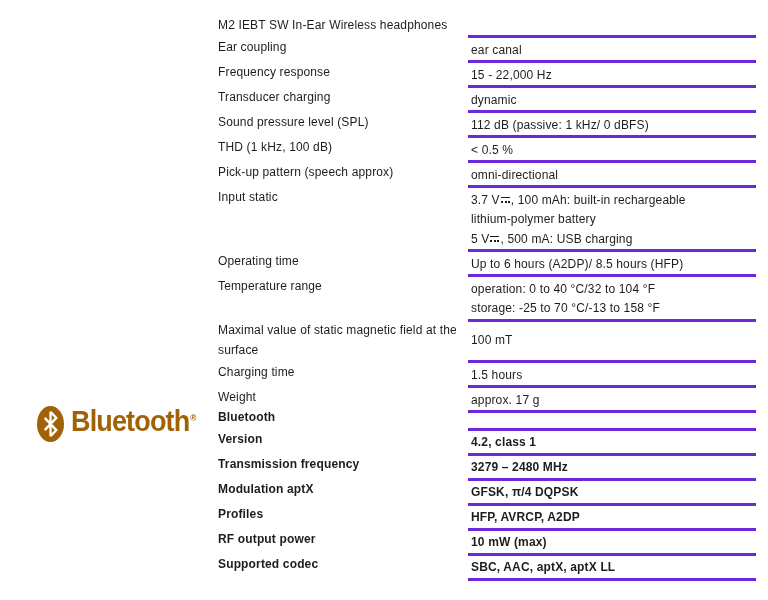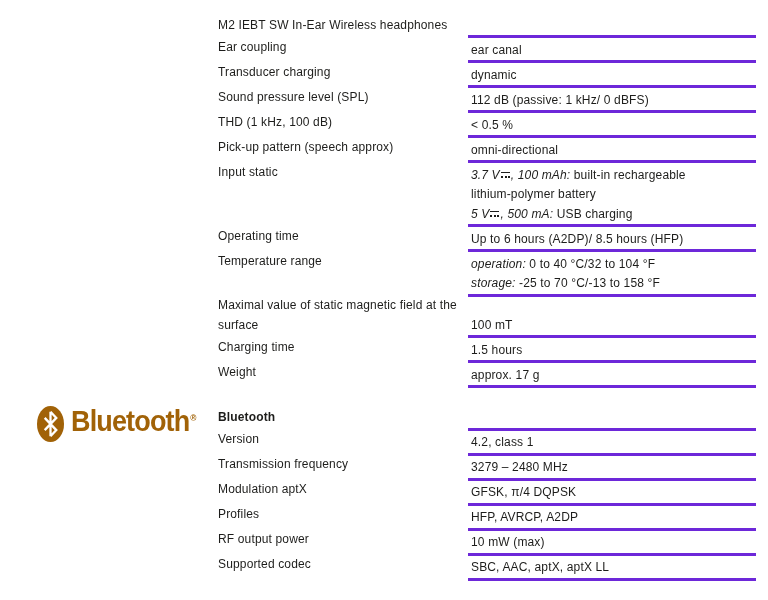--- a/index.html
+++ b/index.html
@@ -43,27 +43,27 @@
   .value {
     border-top: 3px solid #6d28d9;
     padding: 2.5px 0 0 3px;
     line-height: 19.5px;
     min-height: 23.5px;
     box-sizing: border-box;
   }
   .row.center .value {
     display: flex;
     flex-direction: column;
-    justify-content: flex-end;
+    justify-content: center;
     padding-top: 0;
   }
-  .it { font-style: italic; }
-
-  
-  .spec-table.bt .label, .spec-table.bt .value { min-height: 24px; }
+  .it { }
+
+  
+  .spec-table.bt .label, .spec-table.bt .value { min-height: 24px; font-weight: bold; }
 
   
   .spec-table .section-header-row .label {
     font-weight: 700;
     min-height: 19px;
     padding-top: 1px;
   }
   .spec-table .section-header-row .value {
     border-top: none;
     min-height: 19px;
@@ -134,20 +134,26 @@
 <div class="spec-table hp">
   <div class="title-row">M2 IEBT SW In-Ear Wireless headphones</div>
   <div class="rows-mount">
   <div class="row">
     <div class="label">Ear coupling</div>
     <div class="value">
           <div class="vline"><span>ear canal</span></div>
         </div>
   </div>
 
+  <div class="row">
+    <div class="label">Frequency response</div>
+    <div class="value">
+          <div class="vline"><span>15 - 22,000 Hz</span></div>
+        </div>
+  </div>
 
   <div class="row">
     <div class="label">Transducer charging</div>
     <div class="value">
           <div class="vline"><span>dynamic</span></div>
         </div>
   </div>
 
   <div class="row">
     <div class="label">Sound pressure level (SPL)</div>

